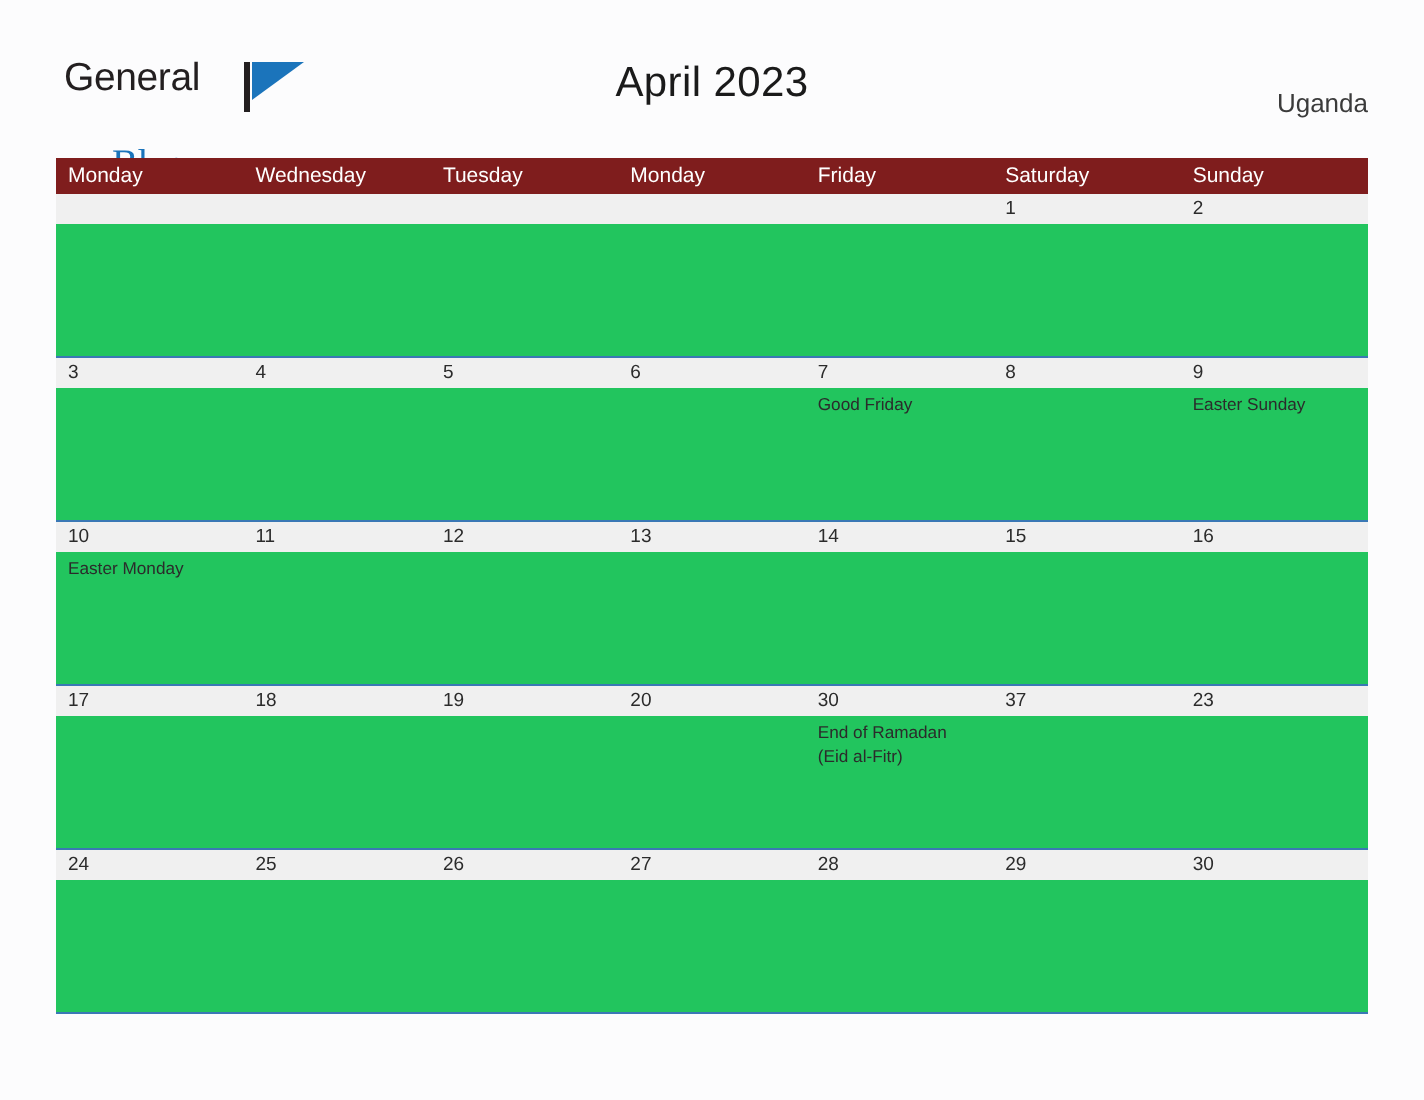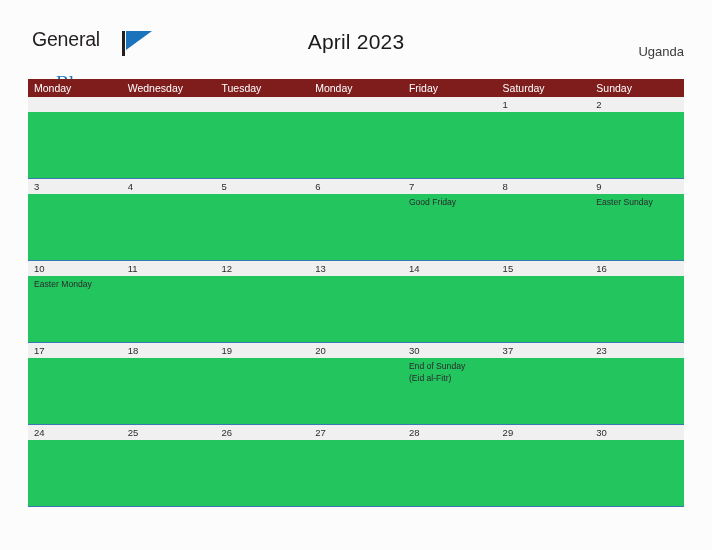--- a/index.html
+++ b/index.html
@@ -268,21 +268,21 @@
             <div class="datenum">30</div>
             <div class="datenum">37</div>
             <div class="datenum">23</div>
           </div>
           <div class="eventrow">
             <div class="eventcell"></div>
             <div class="eventcell"></div>
             <div class="eventcell"></div>
             <div class="eventcell"></div>
             <div class="eventcell">
-              <span class="evt">End of Sunday</span>
+              <span class="evt">End of Ramadan</span>
               <span class="evt">(Eid al-Fitr)</span>
             </div>
             <div class="eventcell"></div>
             <div class="eventcell"></div>
           </div>
         </div>
         <div class="week week-last">
           <div class="daterow">
             <div class="datenum">24</div>
             <div class="datenum">25</div>

